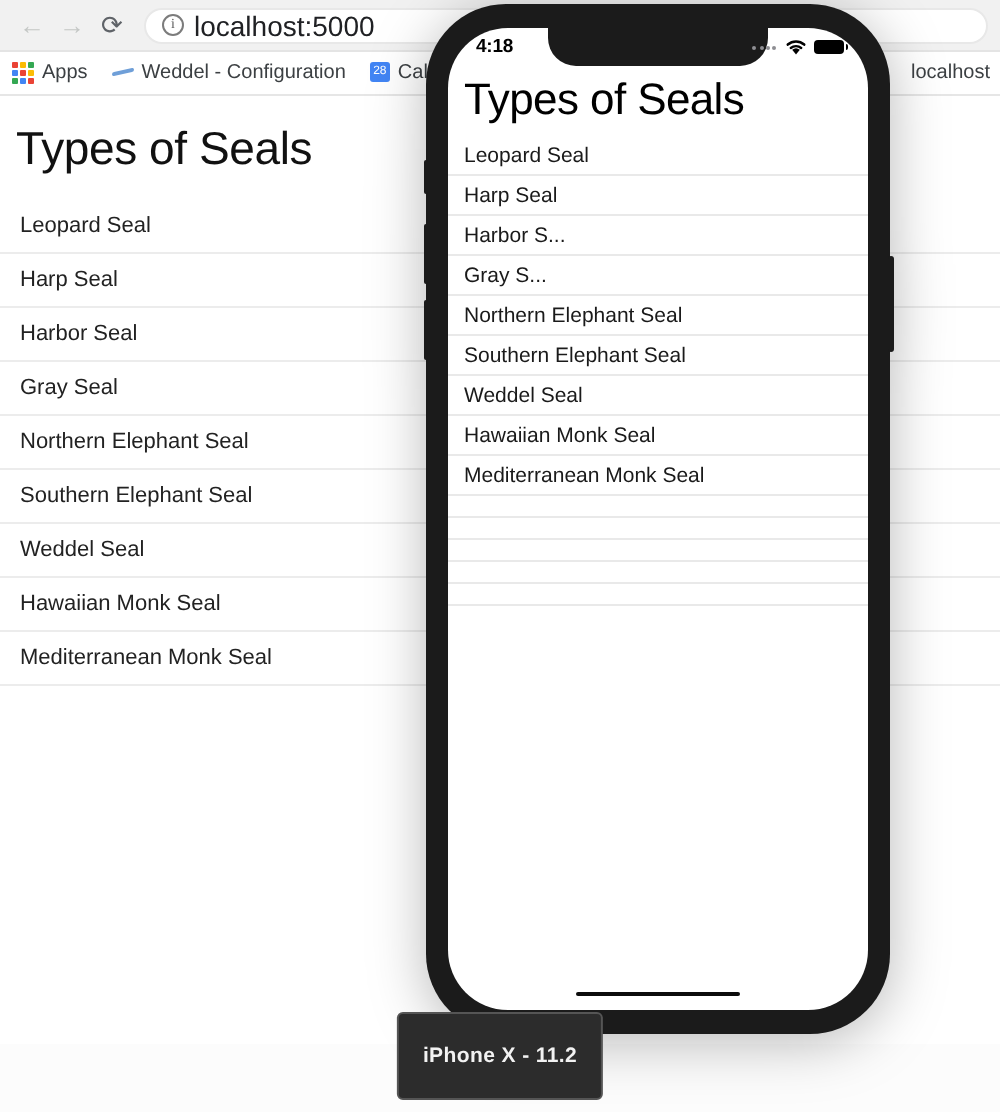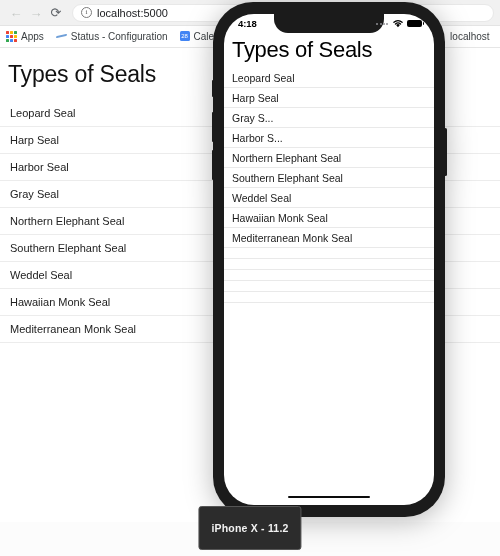--- a/index.html
+++ b/index.html
@@ -63,21 +63,21 @@
     border: 1px solid #7c7c7c;
     color: #5b5b5b;
     font-size: 7px;
     line-height: 9px;
     text-align: center;
     flex: none;
     margin-right: 5px;
     font-family: "Liberation Serif", serif;
   }
   .url-text {
-    font-size: 11px;
+    font-size: 14px;
     color: #202124;
     white-space: nowrap;
     overflow: hidden;
   }
 
   .bookmarks {
     height: 22px;
     background: #ffffff;
     border-bottom: 1px solid #e6e6e6;
     display: flex;
@@ -353,21 +353,21 @@
           <i style="background:#fbbc05"></i>
         <i style="background:#34a853"></i>
           <i style="background:#4285f4"></i>
           <i style="background:#ea4335"></i>
       </span>
       <span class="bm-label">Apps</span>
     </div>
 
     <div class="bm">
       <span class="ic-dash"></span>
-      <span class="bm-label">Status - Configuration</span>
+      <span class="bm-label">Weddel - Configuration</span>
     </div>
 
     <div class="bm">
       <span class="ic-cal">28</span>
       <span class="bm-label">Calendar</span>
     </div>
 
     <div class="bm" style="margin-left:204px">
       <span class="bm-label">localhost</span>
     </div>
@@ -419,22 +419,22 @@
           </svg>
           <span class="sb-batt"></span>
         </span>
       </div>
 
       <div class="app-title">Types of Seals</div>
 
       <ul class="app-list">
         <li>Leopard Seal</li>
         <li>Harp Seal</li>
+        <li>Harbor S...</li>
         <li>Gray S...</li>
-        <li>Harbor S...</li>
         <li>Northern Elephant Seal</li>
         <li>Southern Elephant Seal</li>
         <li>Weddel Seal</li>
         <li>Hawaiian Monk Seal</li>
         <li>Mediterranean Monk Seal</li>
         <li class="empty-row"></li>
         <li class="empty-row"></li>
         <li class="empty-row"></li>
         <li class="empty-row"></li>
         <li class="empty-row"></li>

